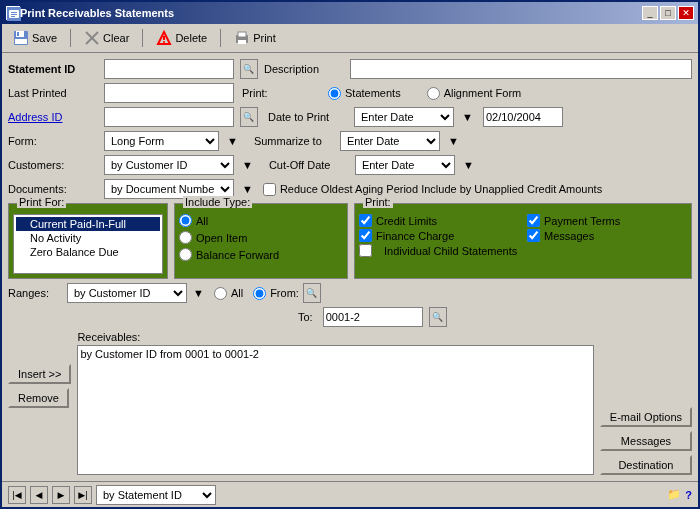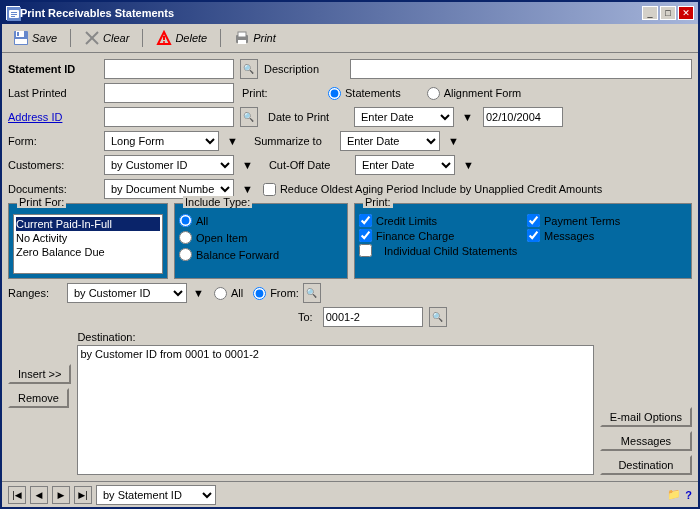--- a/index.html
+++ b/index.html
@@ -42,21 +42,20 @@
       gap: 4px;
       flex-shrink: 0;
     }
     .tb-btn {
       display: flex; align-items: center; gap: 3px;
       background: #d4d0c8;
       border: 1px solid transparent;
       padding: 2px 6px;
       cursor: pointer;
       font-size: 11px;
-      font-style: italic;
     }
     .tb-btn-icon { width: 16px; height: 16px; display: flex; align-items: center; justify-content: center; }
     .separator { width: 1px; background: #808080; margin: 2px 2px; }
 
     .content {
       flex: 1;
       padding: 6px;
       display: flex;
       flex-direction: column;
       gap: 4px;
@@ -98,21 +97,21 @@
       font-family: inherit;
       padding: 0 2px;
     }
 
     .radio-group { display: flex; align-items: center; gap: 4px; }
     input[type="radio"] { margin: 0; }
     input[type="checkbox"] { margin: 0; }
 
     .section-box {
       border: 1px solid #808080;
-      background: #0369a1;
+      background: #4d7c0f;
       padding: 4px;
       position: relative;
     }
     .section-label {
       position: absolute;
       top: -8px;
       left: 8px;
       background: #d4d0c8;
       padding: 0 2px;
       font-size: 11px;
@@ -120,21 +119,21 @@
 
     .print-for-box {
       border: 1px solid #808080;
       background: white;
       width: 150px;
       height: 60px;
       overflow-y: auto;
       font-size: 11px;
       padding: 2px;
     }
-    .print-for-item { padding: 1px 0; }
+    .print-for-item { padding: 1px 14px; }
     .print-for-item.selected { background: #0a246a; color: white; }
 
     .three-sections {
       display: flex;
       gap: 6px;
       flex-shrink: 0;
     }
 
     .ranges-row {
       display: flex;
@@ -454,21 +453,21 @@
       <input type="text" style="width: 100px; margin-left: 4px;" value="0001-2">
       <button class="search-btn">🔍</button>
     </div>
 
     <div class="restrictions-area">
       <div class="insert-remove">
         <button class="action-btn">Insert &gt;&gt;</button>
         <button class="action-btn">Remove</button>
       </div>
       <div class="restrictions-box">
-        <span class="label">Destination:</span>
+        <span class="label">Receivables:</span>
         <textarea class="restrictions-textarea" readonly="" style="">by Customer ID from 0001 to 0001-2</textarea>
       </div>
       <div class="right-buttons">
         <button class="action-btn">E-mail Options</button>
         <button class="action-btn">Messages</button>
         <button class="action-btn">Destination</button>
       </div>
     </div>
 
   </div>

